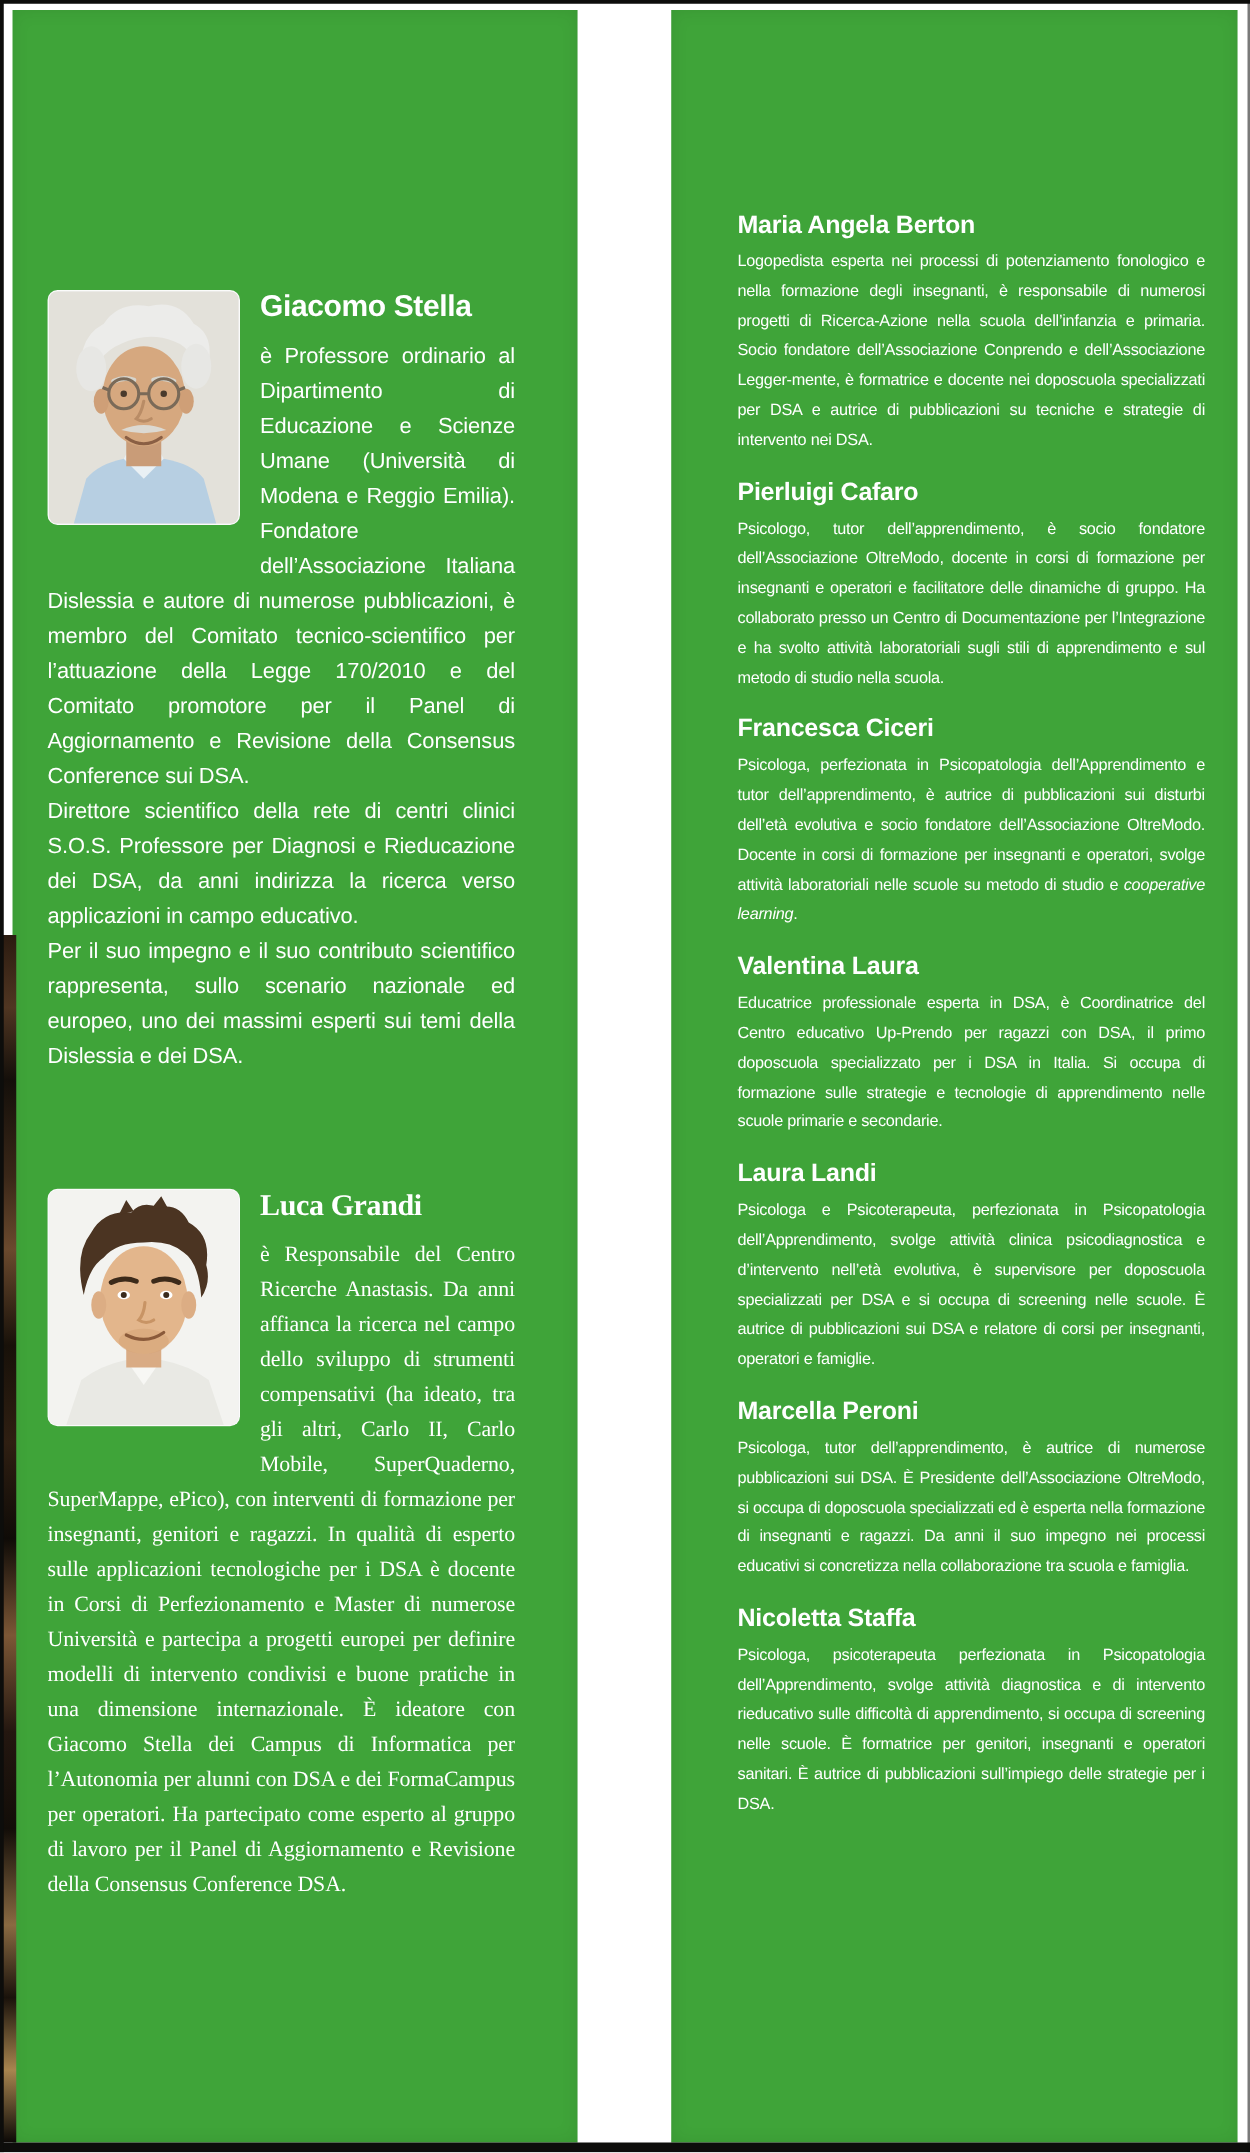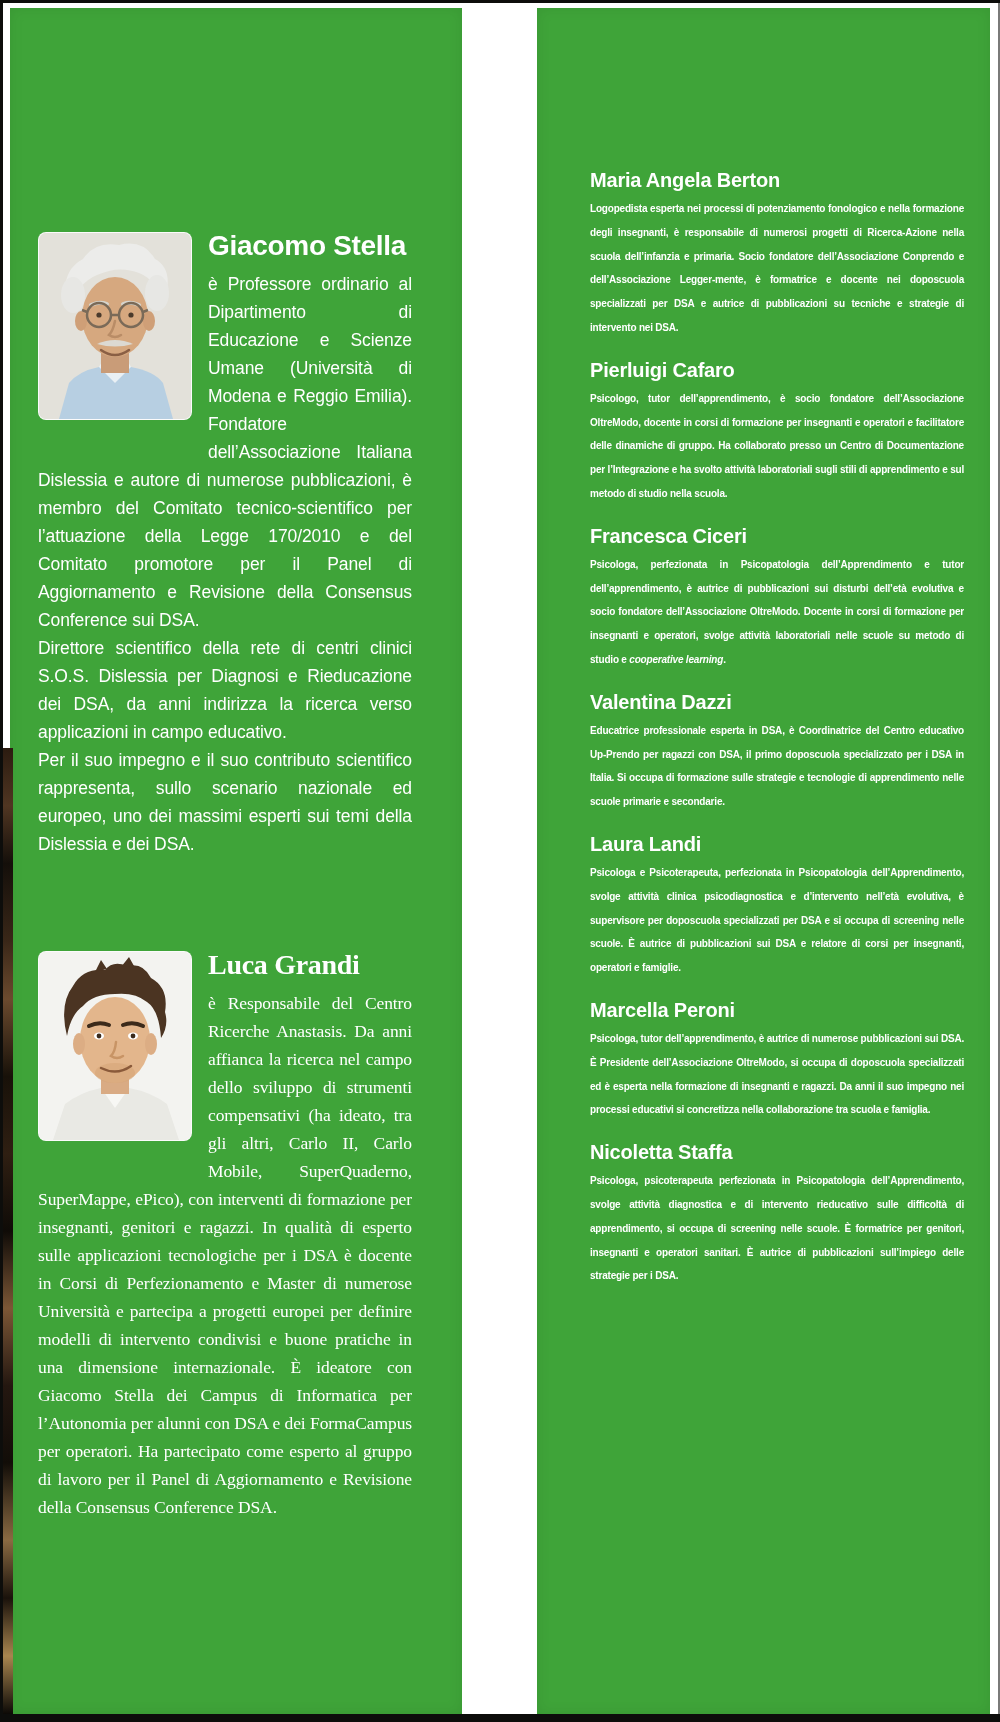--- a/index.html
+++ b/index.html
@@ -27,43 +27,42 @@
     box-sizing:border-box;overflow:hidden;
     box-shadow:inset 0 0 14px rgba(0,40,0,.10);
   }
   .panel-left{left:10px;width:452px;padding:221px 50px 0 28px;}
   .panel-right{left:537px;width:453px;padding:160px 26px 0 53px;}
 
   
   .author-block{overflow:visible;}
   .author-block.second{clear:left;margin-top:90px;font-family:Liberation Serif, serif;}
   .name-lg{
-    font-size:28px;line-height:34px;font-weight:bold;margin:0 0 7px 0;
+    font-size:24px;line-height:34px;font-weight:bold;margin:0 0 7px 0;
     letter-spacing:-.3px;
   }
   .bio-lg{
     font-size:17.5px;line-height:28px;margin:0;text-align:justify;
     letter-spacing:-.1px;
   }
   .photo{
     float:left;width:152px;margin:3px 16px 34px 0;border-radius:8px;
     overflow:hidden;border:1px solid rgba(255,255,255,.75);background:#eee;
   }
   .photo svg{display:block;}
 
   
   .mini-bio{margin:0 0 18px 0;}
   .mini-bio h3{
     font-size:20px;line-height:24px;font-weight:bold;margin:0 0 5px 0;
     letter-spacing:-.2px;
   }
   .mini-bio p{
-    font-size:10px;line-height:23.8px;margin:0;text-align:justify;
+    font-size:13px;line-height:23.8px;margin:0;text-align:justify;
     letter-spacing:-.2px;
-    font-weight:bold;
   }
   .mini-bio p em{font-style:italic;}
   .footnote{
     margin:30px 0 0 0;font-style:italic;font-size:14.4px;line-height:23px;
     text-align:justify;letter-spacing:-.2px;
   }
 </style>
 </head>
 <body>
 
@@ -91,21 +90,21 @@
           <path d="M72 82 L80 82 M48 79 L43 77 M104 79 L109 77" stroke="#7a6a58" stroke-width="2.5"></path>
           <circle cx="60" cy="82" r="2.6" fill="#4a3a2c"></circle>
           <circle cx="92" cy="82" r="2.6" fill="#4a3a2c"></circle>
           <path d="M76 88 Q74 98 70 102 Q76 106 82 102" stroke="#b98c66" stroke-width="2.5" fill="none" stroke-linecap="round"></path>
           <path d="M58 111 Q76 103 94 111 Q76 116 58 111 Z" fill="#dcd9d2"></path>
           <path d="M62 117 Q76 127 90 117" stroke="#8a5f44" stroke-width="2.5" fill="none" stroke-linecap="round"></path>
         </svg>
       </figure>
       <h2 class="name-lg">Giacomo Stella</h2>
       <p class="bio-lg">è Professore ordinario al Dipartimento di Educazione e Scienze Umane (Università di Modena e Reggio Emilia). Fondatore dell’Associazione Italiana Dislessia e autore di numerose pubblicazioni, è membro del Comitato tecnico-scientifico per l’attuazione della Legge 170/2010 e del Comitato promotore per il Panel di Aggiornamento e Revisione della Consensus Conference sui DSA.</p>
-      <p class="bio-lg">Direttore scientifico della rete di centri clinici S.O.S. Dislessia per Diagnosi e Rieducazione dei DSA, da anni indirizza la ricerca verso applicazioni in campo educativo.</p>
+      <p class="bio-lg">Direttore scientifico della rete di centri clinici S.O.S. Professore per Diagnosi e Rieducazione dei DSA, da anni indirizza la ricerca verso applicazioni in campo educativo.</p>
       <p class="bio-lg">Per il suo impegno e il suo contributo scientifico rappresenta, sullo scenario nazionale ed europeo, uno dei massimi esperti sui temi della Dislessia e dei DSA.</p>
     </section>
 
     <section class="author-block second">
       <figure class="photo">
         <svg viewBox="0 0 152 188" width="152" height="188" xmlns="http://www.w3.org/2000/svg">
           <rect width="152" height="188" fill="#f3f3f0"></rect>
           <path d="M14 188 L26 152 Q42 140 62 136 L90 136 Q112 140 128 152 L140 188 Z" fill="#e9e9e4"></path>
           <path d="M62 136 L76 156 L90 136 L85 128 L67 128 Z" fill="#f7f7f4"></path>
           <rect x="62" y="114" width="28" height="28" fill="#d9ab84"></rect>
@@ -142,21 +141,21 @@
       <h3>Pierluigi Cafaro</h3>
       <p>Psicologo, tutor dell’apprendimento, è socio fondatore dell’Associazione OltreModo, docente in corsi di formazione per insegnanti e operatori e facilitatore delle dinamiche di gruppo. Ha collaborato presso un Centro di Documentazione per l’Integrazione e ha svolto attività laboratoriali sugli stili di apprendimento e sul metodo di studio nella scuola.</p>
     </section>
 
     <section class="mini-bio">
       <h3>Francesca Ciceri</h3>
       <p><span>Psicologa, perfezionata in Psicopatologia dell’Apprendimento e tutor dell’apprendimento, è autrice di pubblicazioni sui disturbi dell’età evolutiva e socio fondatore dell’Associazione OltreModo. Docente in corsi di formazione per insegnanti e operatori, svolge attività laboratoriali nelle scuole su metodo di studio e </span><em>cooperative learning</em><span>.</span></p>
     </section>
 
     <section class="mini-bio">
-      <h3>Valentina Dazzi</h3>
+      <h3>Valentina Laura</h3>
       <p>Educatrice professionale esperta in DSA, è Coordinatrice del Centro educativo Up-Prendo per ragazzi con DSA, il primo doposcuola specializzato per i DSA in Italia. Si occupa di formazione sulle strategie e tecnologie di apprendimento nelle scuole primarie e secondarie.</p>
     </section>
 
     <section class="mini-bio">
       <h3>Laura Landi</h3>
       <p>Psicologa e Psicoterapeuta, perfezionata in Psicopatologia dell’Apprendimento, svolge attività clinica psicodiagnostica e d’intervento nell’età evolutiva, è supervisore per doposcuola specializzati per DSA e si occupa di screening nelle scuole. È autrice di pubblicazioni sui DSA e relatore di corsi per insegnanti, operatori e famiglie.</p>
     </section>
 
     <section class="mini-bio">
       <h3>Marcella Peroni</h3>

